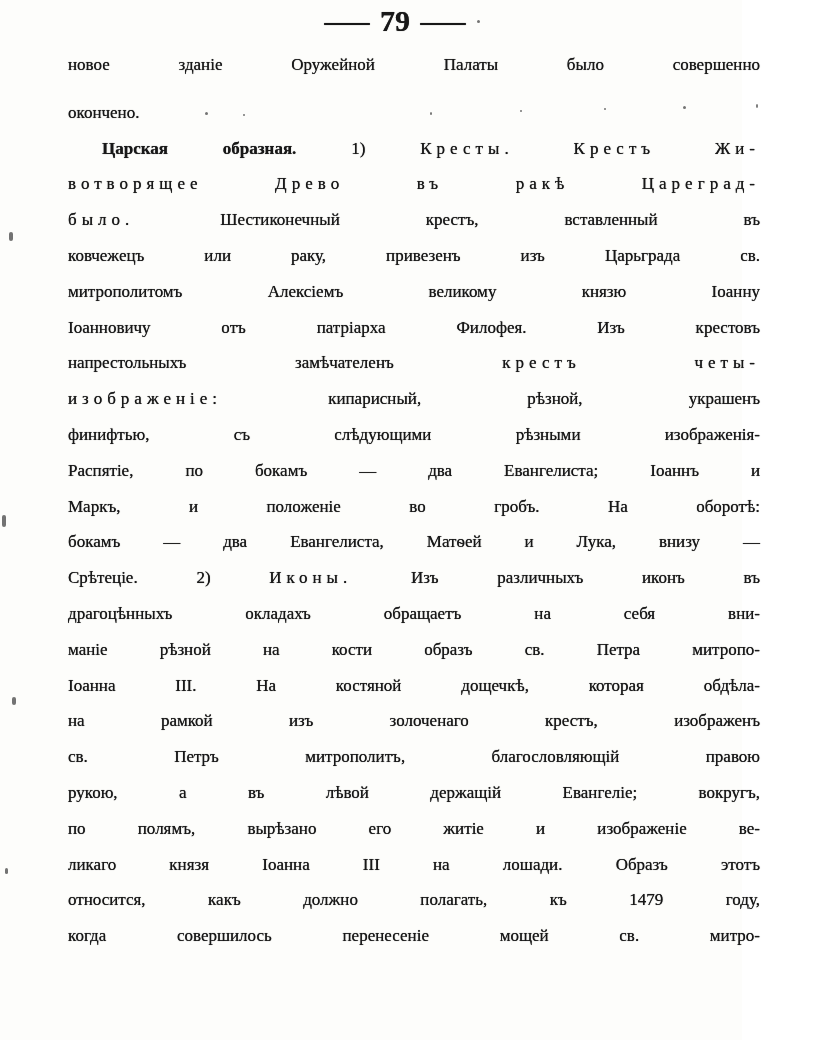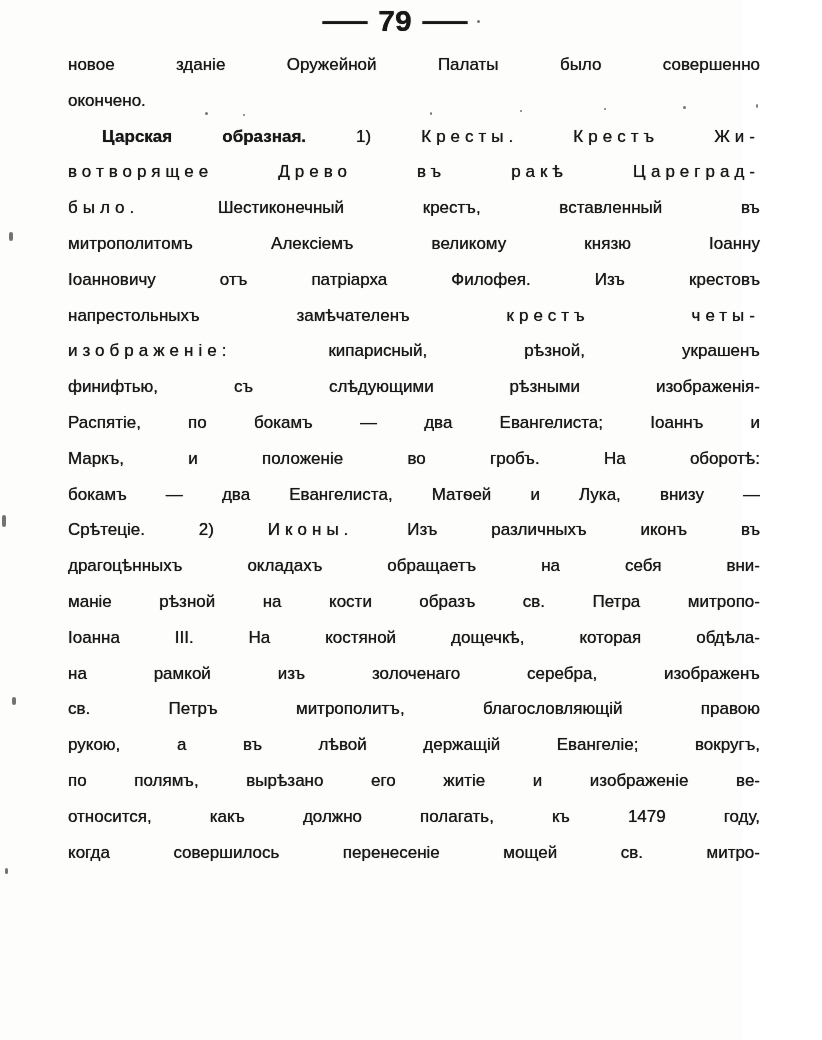--- a/index.html
+++ b/index.html
@@ -3,21 +3,21 @@
 <meta charset="utf-8">
 <style>
   html, body { margin: 0; padding: 0; }
   body {
     width: 822px; height: 1040px; overflow: hidden;
     background: #ffffff;
   }
   .page {
     position: relative; width: 742px; height: 1040px;
     background: #fdfdfb;
-    font-family: Liberation Sans, sans-serif;
+    font-family: Liberation Serif, serif;
     color: #181818;
   }
   .header {
     position: absolute; top: 4px; left: 0; width: 790px;
     text-align: center;
     font-size: 30px; font-weight: bold;
     text-shadow: 0 0 0.7px rgba(0,0,0,0.85);
   }
   .header .dash {
     display: inline-block;
@@ -34,20 +34,21 @@
     text-align: justify;
     text-align-last: justify;
     text-justify: inter-word;
     white-space: normal;
     overflow: visible;
     text-shadow: 0 0 0.7px rgba(10,10,10,0.9);
   }
   .line.left {
     text-align: center;
     text-align-last: left;
+    margin-top: 12px;
   }
   .seg-normal { }
   .seg-bold { font-weight: bold; }
   .seg-spaced { letter-spacing: 5px; }
   .speck {
     position: absolute; background: #2a2a2a; border-radius: 50%;
     opacity: 0.65;
   }
 </style>
 </head>
@@ -58,36 +59,38 @@
   <div class="header">
     <span class="dash">—</span><span>79</span><span class="dash">—</span>
   </div>
 
   <div class="text-block">
       <div class="line"><span class="seg-normal">новое зданіе Оружейной Палаты было совершенно</span></div>
       <div class="line left"><span class="seg-normal">окончено.</span></div>
       <div class="line" style="padding-left: 34px;"><span class="seg-bold">Царская образная.</span><span class="seg-normal"> 1) </span><span class="seg-spaced">Кресты. Крестъ Жи-</span></div>
       <div class="line"><span class="seg-spaced">вотворящее Древо въ ракѣ Цареград-</span></div>
       <div class="line"><span class="seg-spaced">было.</span><span class="seg-normal"> Шестиконечный крестъ, вставленный въ</span></div>
+      <div class="line"><span class="seg-normal">ковчежецъ или раку, привезенъ изъ Царьграда св.</span></div>
       <div class="line"><span class="seg-normal">митрополитомъ Алексіемъ великому князю Іоанну</span></div>
       <div class="line"><span class="seg-normal">Іоанновичу отъ патріарха Филофея. Изъ крестовъ</span></div>
       <div class="line"><span class="seg-normal">напрестольныхъ замѣчателенъ </span><span class="seg-spaced">крестъ четы-</span></div>
       <div class="line"><span class="seg-spaced">изображеніе:</span><span class="seg-normal"> кипарисный, рѣзной, украшенъ</span></div>
       <div class="line"><span class="seg-normal">финифтью, съ слѣдующими рѣзными изображенія-</span></div>
       <div class="line"><span class="seg-normal">Распятіе, по бокамъ — два Евангелиста; Іоаннъ и</span></div>
       <div class="line"><span class="seg-normal">Маркъ, и положеніе во гробъ. На оборотѣ:</span></div>
       <div class="line"><span class="seg-normal">бокамъ — два Евангелиста, Матѳей и Лука, внизу —</span></div>
       <div class="line"><span class="seg-normal">Срѣтеціе. 2) </span><span class="seg-spaced">Иконы.</span><span class="seg-normal"> Изъ различныхъ иконъ въ</span></div>
       <div class="line"><span class="seg-normal">драгоцѣнныхъ окладахъ обращаетъ на себя вни-</span></div>
       <div class="line"><span class="seg-normal">маніе рѣзной на кости образъ св. Петра митропо-</span></div>
       <div class="line"><span class="seg-normal">Іоанна III. На костяной дощечкѣ, которая обдѣла-</span></div>
-      <div class="line"><span class="seg-normal">на рамкой изъ золоченаго серебра, изображенъ</span></div>
+      <div class="line"><span class="seg-normal">на рамкой изъ золоченаго крестъ, изображенъ</span></div>
       <div class="line"><span class="seg-normal">св. Петръ митрополитъ, благословляющій правою</span></div>
       <div class="line"><span class="seg-normal">рукою, а въ лѣвой держащій Евангеліе; вокругъ,</span></div>
       <div class="line"><span class="seg-normal">по полямъ, вырѣзано его житіе и изображеніе ве-</span></div>
+      <div class="line"><span class="seg-normal">ликаго князя Іоанна III на лошади. Образъ этотъ</span></div>
       <div class="line"><span class="seg-normal">относится, какъ должно полагать, къ 1479 году,</span></div>
       <div class="line"><span class="seg-normal">когда совершилось перенесеніе мощей св. митро-</span></div>
     </div>
 
   <div class="speck" style="left:477px; top:20px;  width:3px; height:3px;"></div>
   <div class="speck" style="left:205px; top:112px; width:3px; height:3px;"></div>
   <div class="speck" style="left:243px; top:114px; width:2px; height:2px;"></div>
   <div class="speck" style="left:430px; top:112px; width:2px; height:3px;"></div>
   <div class="speck" style="left:520px; top:110px; width:2px; height:2px;"></div>
   <div class="speck" style="left:604px; top:108px; width:2px; height:2px;"></div>

